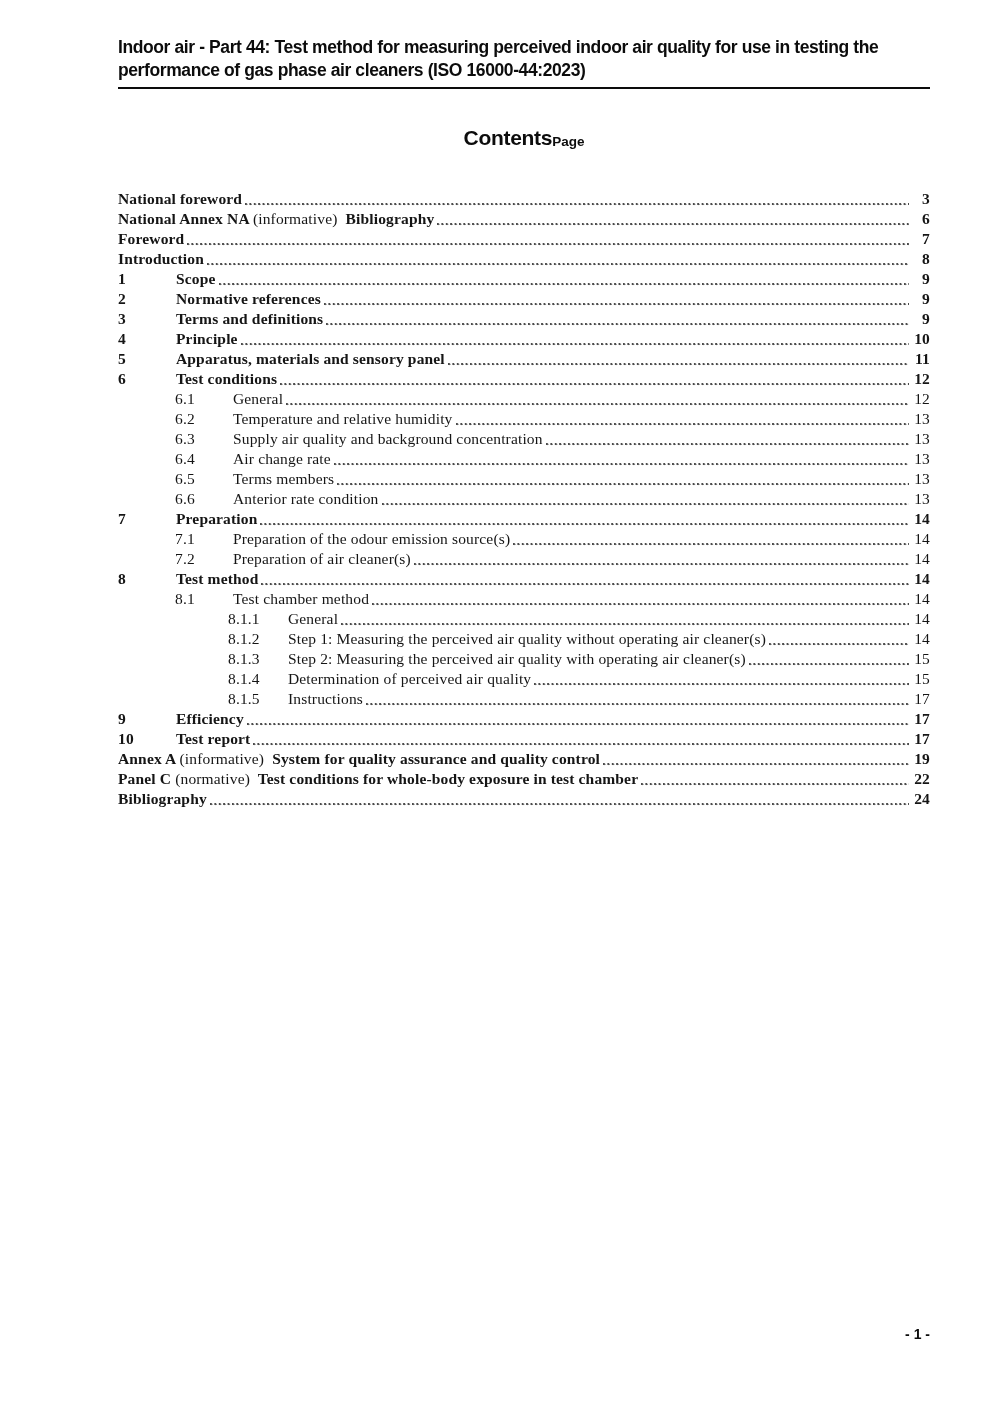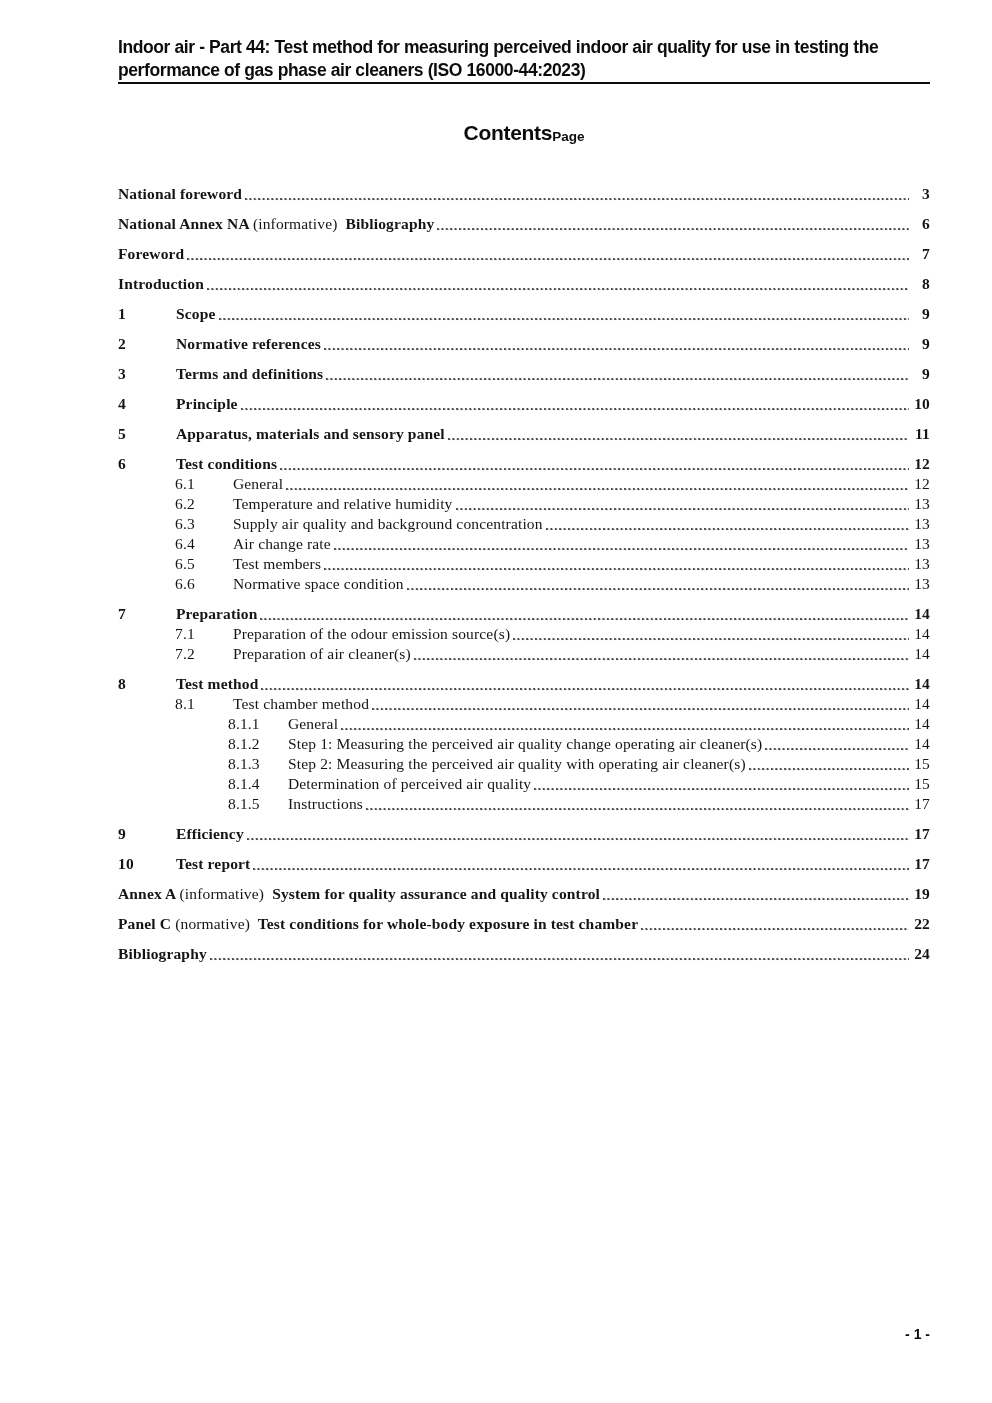--- a/index.html
+++ b/index.html
@@ -25,20 +25,21 @@
     color: #0c0c0c;
   }
   .doc-subtitle {
     margin-top: 36px;
     font-family: "Liberation Sans", sans-serif;
     font-weight: bold;
     font-size: 17.5px;
     letter-spacing: -0.4px;
     line-height: 23px;
     color: #0c0c0c;
+    padding-bottom: 5px;
     border-bottom: 2.5px solid #0c0c0c;
   }
   .contents-bar {
     margin-top: 36px;
     display: flex;
     align-items: flex-end;
     justify-content: center;
   }
   .contents-title {
     font-family: "Liberation Sans", sans-serif;
@@ -57,21 +58,21 @@
   }
   .toc { margin-top: 38px; }
   .row {
     display: flex;
     align-items: baseline;
     height: 20px;
     font-size: 15.5px;
     line-height: 20px;
     letter-spacing: 0.15px;
   }
-  .row.spaced { margin-top: 10px; }
+  .row.spaced { margin-top: 0; }
   .row.level-2 { margin-left: 57px; justify-content: flex-end; }
   .row.level-3 { margin-left: 110px; }
   .num { flex: 0 0 auto; }
   .level-1 > .num { width: 58px; font-weight: bold; }
   .level-2 > .num { width: 58px; }
   .level-3 > .num { width: 60px; }
   .label { white-space: pre-wrap; flex: 0 1 auto; }
   .label .b { font-weight: bold; }
   .leader {
     flex: 1 1 8px;
@@ -183,27 +184,27 @@
         <span class="pagenum">13</span>
       </div>
       <div class="row level-2">
         <span class="num">6.4</span>
         <span class="label"><span>Air change rate</span></span>
         <span class="leader"></span>
         <span class="pagenum">13</span>
       </div>
       <div class="row level-2">
         <span class="num">6.5</span>
-        <span class="label"><span>Test members</span></span>
+        <span class="label"><span>Terms members</span></span>
         <span class="leader"></span>
         <span class="pagenum">13</span>
       </div>
       <div class="row level-2">
         <span class="num">6.6</span>
-        <span class="label"><span>Normative space condition</span></span>
+        <span class="label"><span>Anterior rate condition</span></span>
         <span class="leader"></span>
         <span class="pagenum">13</span>
       </div>
       <div class="row level-1 spaced">
         <span class="num">7</span>
         <span class="label"><span class="b">Preparation</span></span>
         <span class="leader"></span>
         <span class="pagenum b">14</span>
       </div>
       <div class="row level-2">
@@ -231,21 +232,21 @@
         <span class="pagenum">14</span>
       </div>
       <div class="row level-3">
         <span class="num">8.1.1</span>
         <span class="label"><span>General</span></span>
         <span class="leader"></span>
         <span class="pagenum">14</span>
       </div>
       <div class="row level-3">
         <span class="num">8.1.2</span>
-        <span class="label"><span>Step 1: Measuring the perceived air quality change operating air cleaner(s)</span></span>
+        <span class="label"><span>Step 1: Measuring the perceived air quality without operating air cleaner(s)</span></span>
         <span class="leader"></span>
         <span class="pagenum">14</span>
       </div>
       <div class="row level-3">
         <span class="num">8.1.3</span>
         <span class="label"><span>Step 2: Measuring the perceived air quality with operating air cleaner(s)</span></span>
         <span class="leader"></span>
         <span class="pagenum">15</span>
       </div>
       <div class="row level-3">

